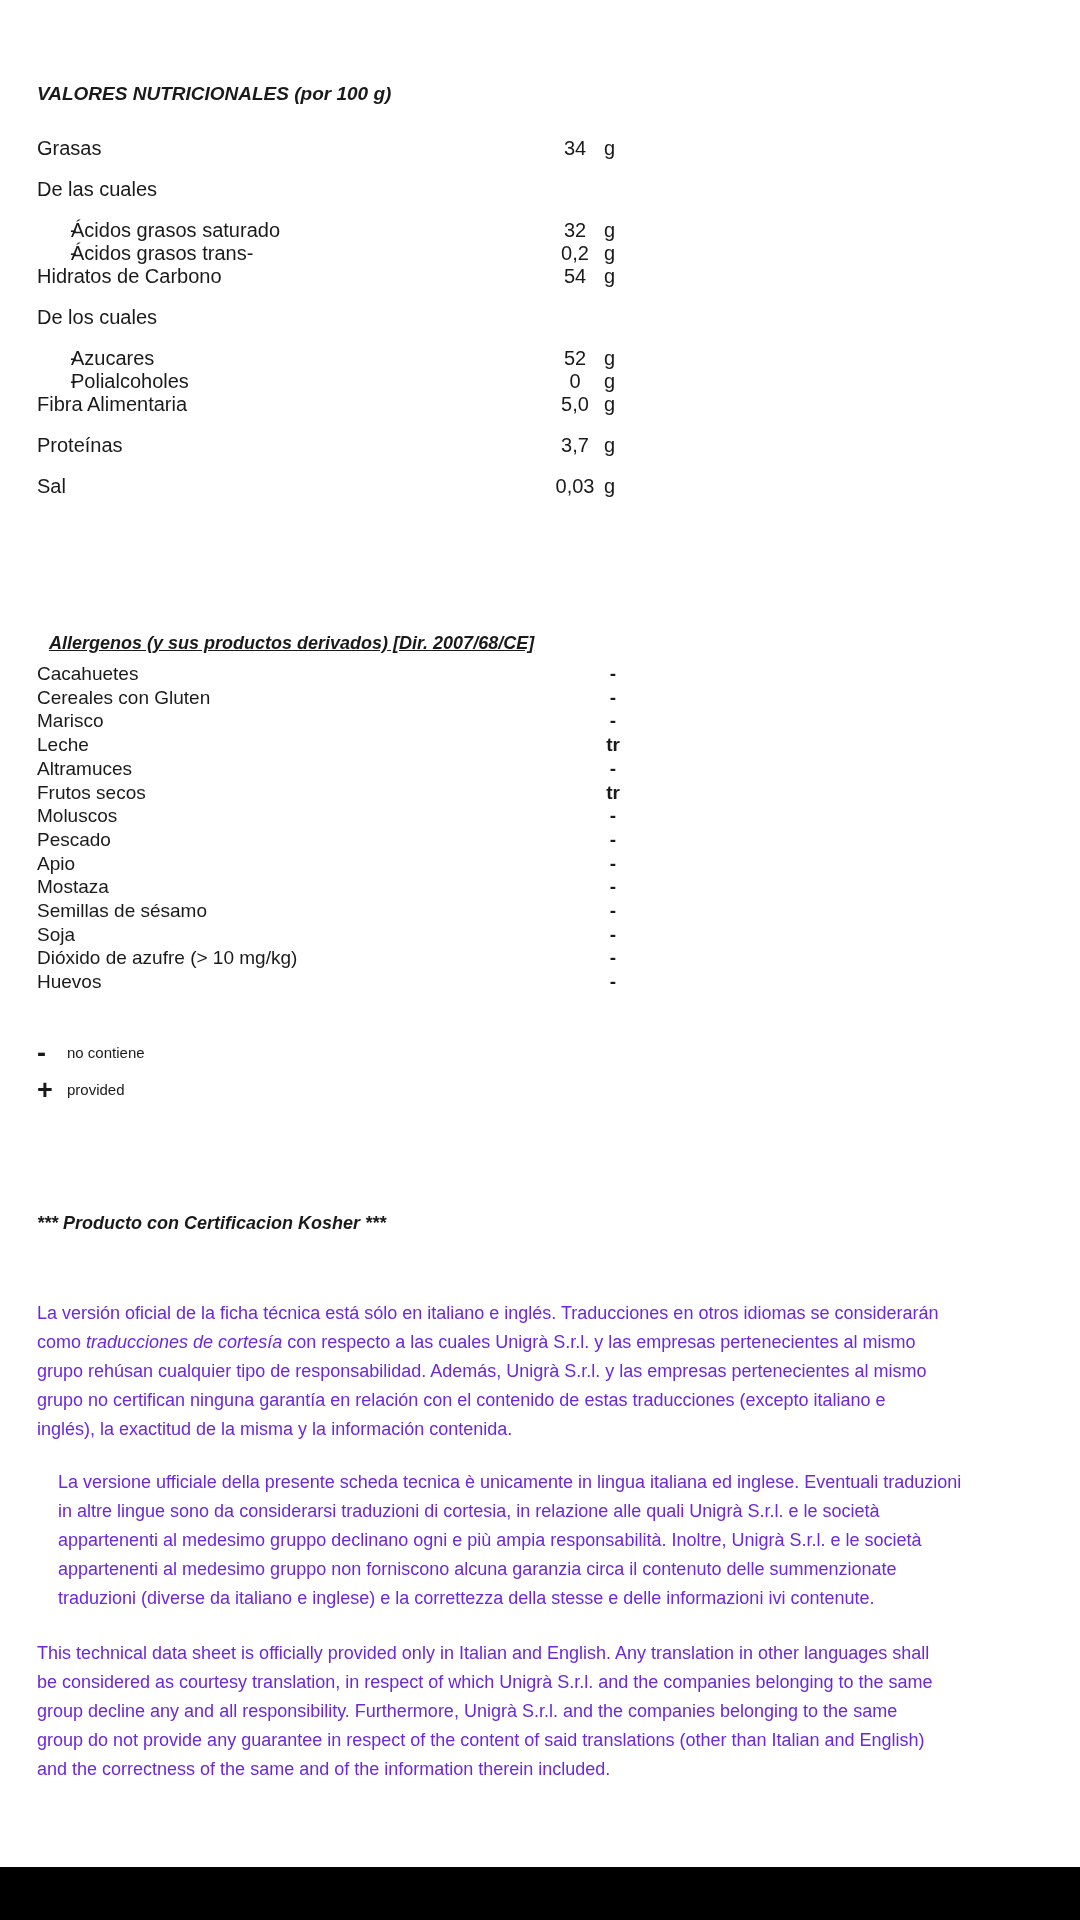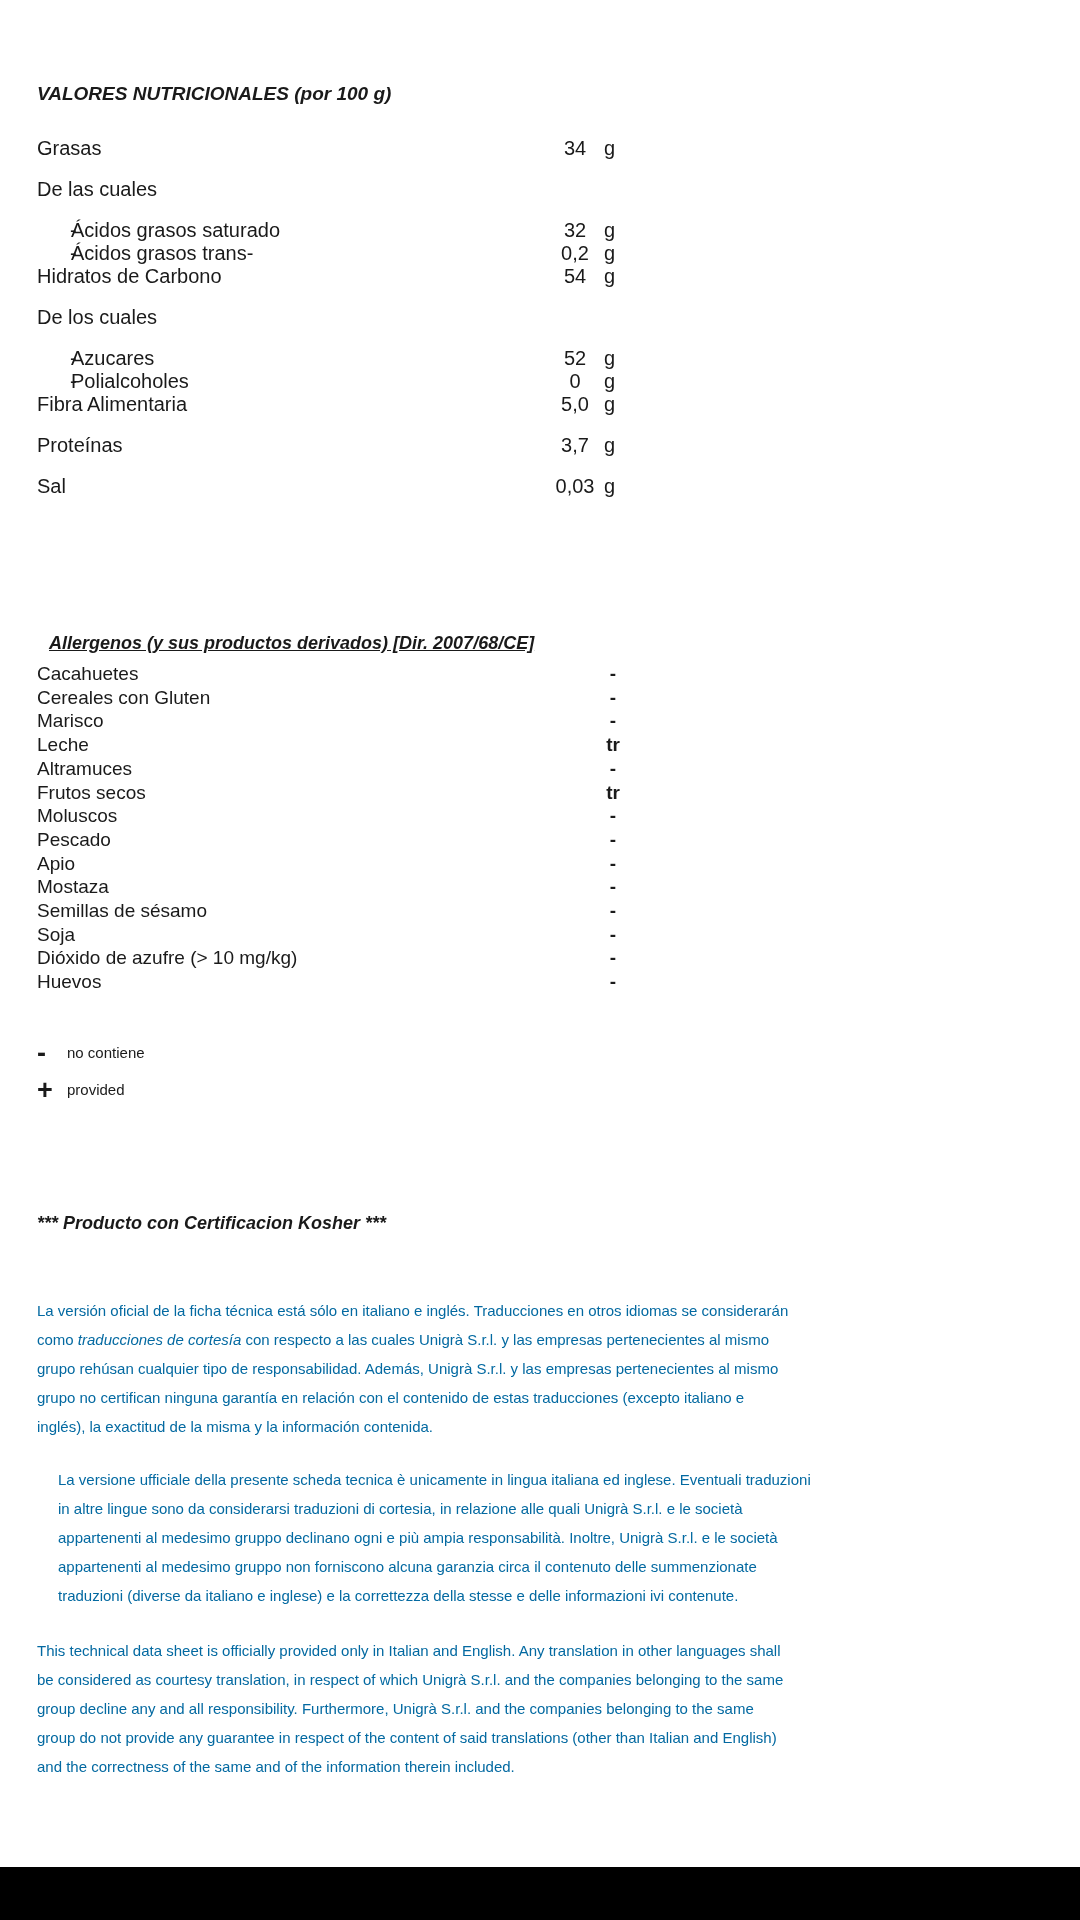--- a/index.html
+++ b/index.html
@@ -24,21 +24,21 @@
   .all-row{position:relative;line-height:23.7px;font-size:19px;}
   .all-status{position:absolute;left:561px;top:0;width:30px;text-align:center;font-weight:bold;}
   
   #legend{position:absolute;top:1034px;left:37px;}
   .legend-row{height:37px;display:flex;align-items:center;}
   .legend-sym{display:inline-block;width:30px;font-size:27px;font-weight:bold;line-height:20px;}
   .legend-label{font-size:15px;font-weight:normal;}
   
   #kosher{position:absolute;top:1183px;left:37px;font-size:18px;font-weight:bold;font-style:italic;margin-top:30px;}
   
-  .disclaimer{position:absolute;left:37px;font-size:15px;line-height:29px;color:#0369a1;white-space:pre;}
+  .disclaimer{position:absolute;left:37px;font-size:18px;line-height:29px;color:#6d28d9;white-space:pre;}
   #disclaimer-es{top:1281px;}
   #disclaimer-it{top:1450px;margin-left:21px;}
   #disclaimer-en{top:1621px;}
   .disclaimer em{font-style:italic;}
   
   #footer-bar{position:absolute;left:0;right:0;top:1867px;height:53px;background:#000000;}
 </style>
 </head>
 <body>
 

